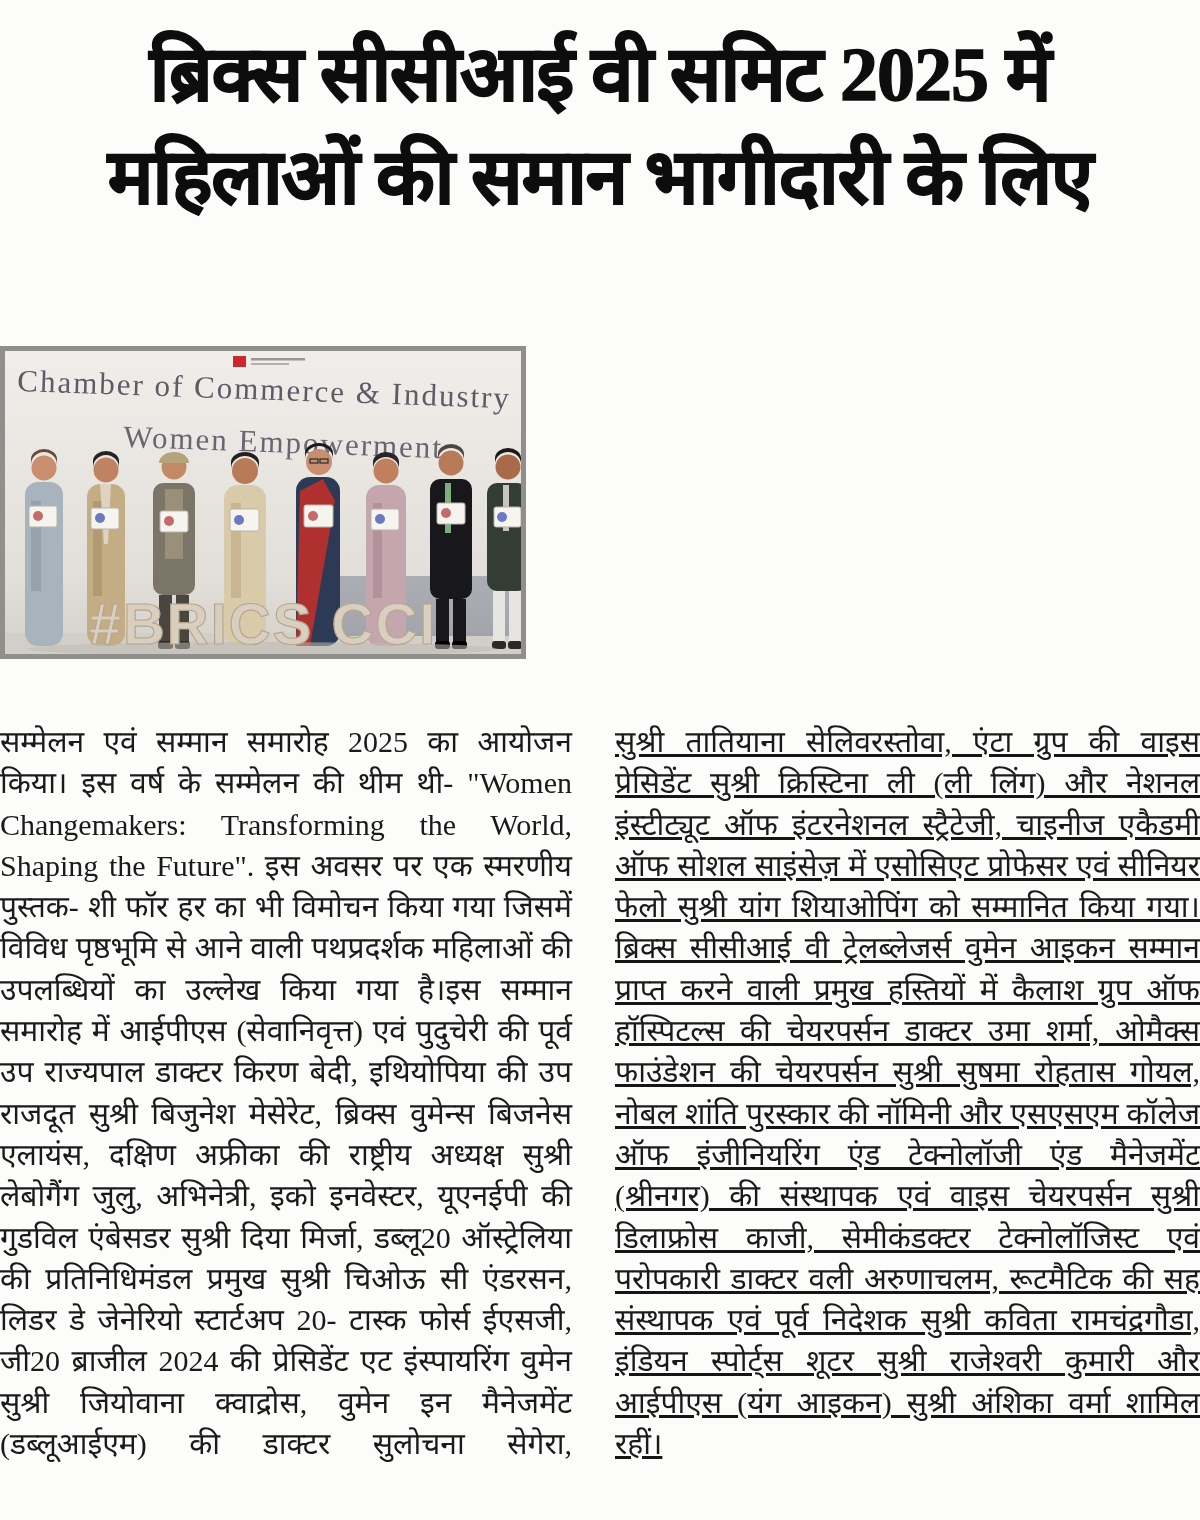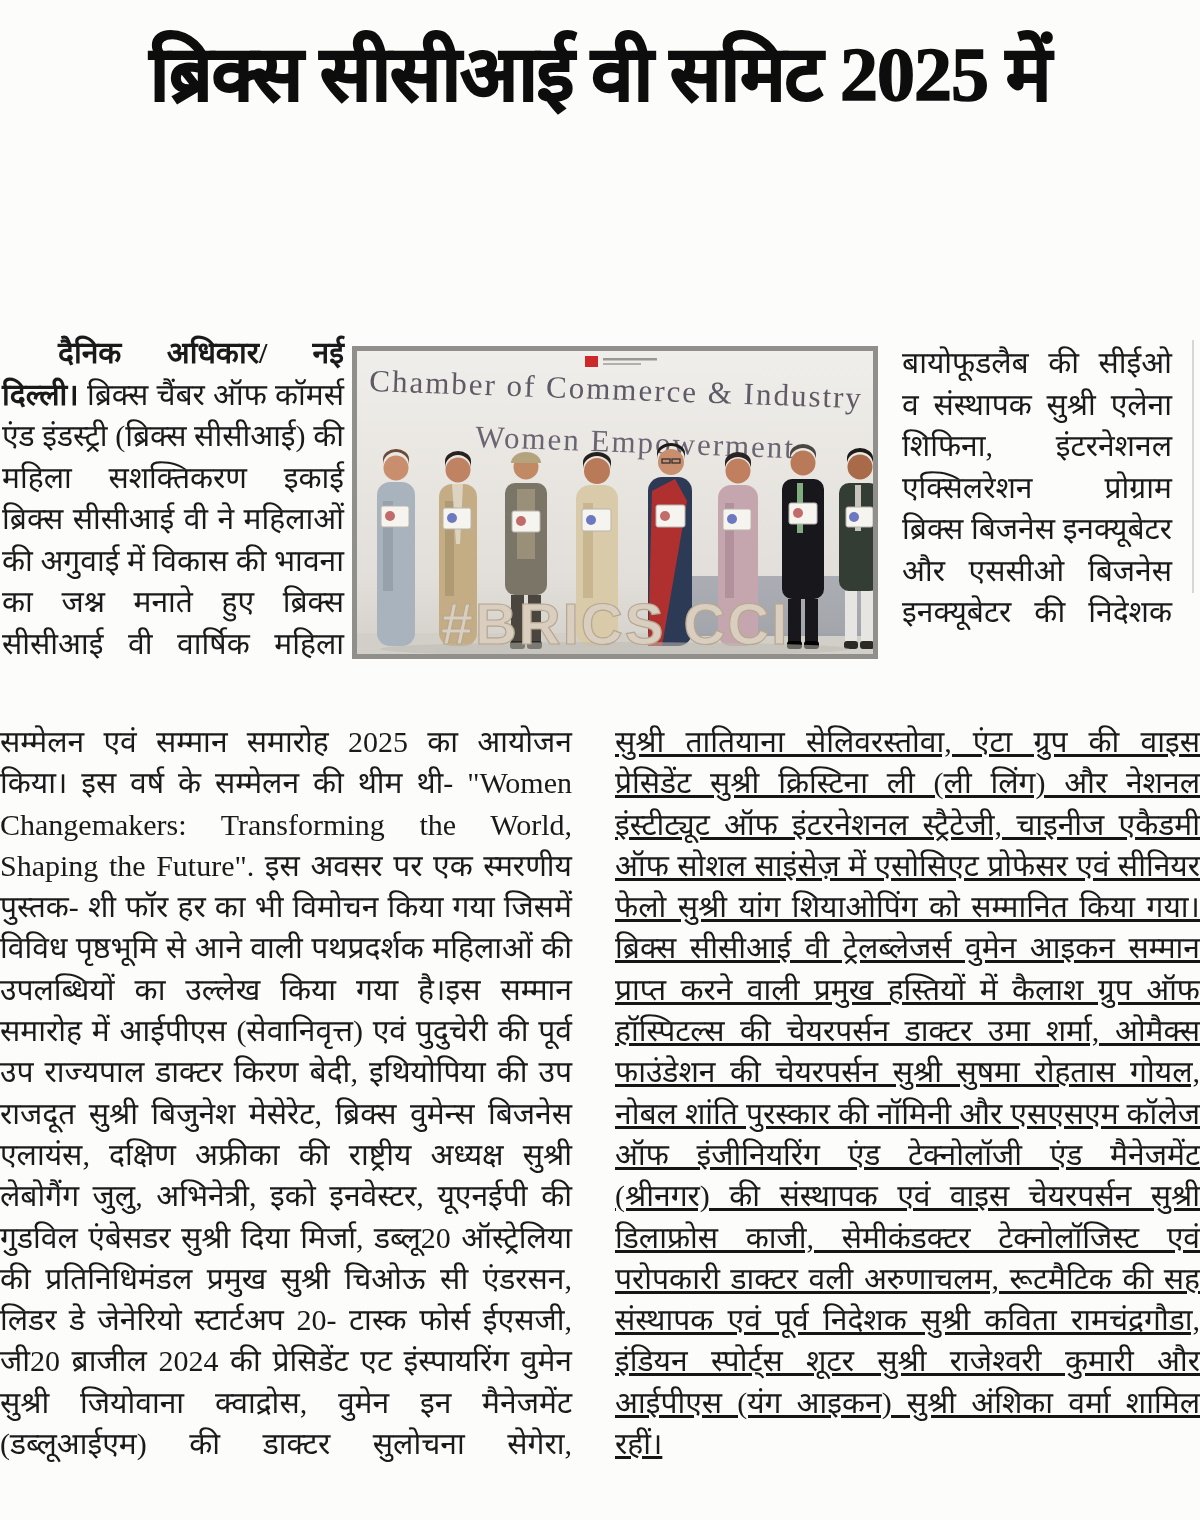--- a/index.html
+++ b/index.html
@@ -50,30 +50,25 @@
   .br-col{flex:1;box-sizing:border-box;padding-left:34px;text-decoration:underline;}
   .section-b .col-text{font-size:30px;line-height:41.3px;}
 </style>
 </head>
 <body>
 
 <div class="page">
 
   <div class="headline">
     <div>ब्रिक्स सीसीआई वी समिट 2025 में</div>
+    <div>महिलाओं की समान भागीदारी के लिए</div>
   </div>
 
   <div class="section-a">
 
-    <div class="tl-col">
-      <p class="col-text">
-        <span class="bold">दैनिक अधिकार/ नई दिल्ली।</span>
-        <span>ब्रिक्स चैंबर ऑफ कॉमर्स एंड इंडस्ट्री (ब्रिक्स सीसीआई) की महिला सशक्तिकरण इकाई ब्रिक्स सीसीआई वी ने महिलाओं की अगुवाई में विकास की भावना का जश्न मनाते हुए ब्रिक्स सीसीआई वी वार्षिक महिला</span>
-      </p>
-    </div>
 
     <div class="photo-frame">
       <svg width="516" height="303" viewBox="0 0 516 303" xmlns="http://www.w3.org/2000/svg">
         <defs>
           <linearGradient id="bg" x1="0" y1="0" x2="0" y2="1">
             <stop offset="0" stop-color="#f0eeea"></stop>
             <stop offset="0.75" stop-color="#e2dfda"></stop>
             <stop offset="1" stop-color="#d3d0ca"></stop>
           </linearGradient>
         </defs>
@@ -180,24 +175,20 @@
             <rect x="489" y="156" width="27" height="20" rx="2" fill="#f6f4ef" stroke="#b9b4ac" stroke-width="1"></rect>
             <circle cx="497" cy="166" r="5" fill="#4a5ab4" opacity="0.8"></circle>
           </g>
         </g>
 
         <ellipse cx="258" cy="298" rx="235" ry="7" fill="#bdbab3" opacity="0.55"></ellipse>
         <text x="258" y="293" text-anchor="middle" font-size="58" font-weight="bold" font-family="Liberation Sans, sans-serif" fill="#d9cec0" stroke="#b5a88f" stroke-width="1.2" letter-spacing="2">#BRICS CCI</text>
       </svg>
     </div>
 
-    <div class="tr-col">
-      <p class="col-text">बायोफूडलैब की सीईओ व संस्थापक सुश्री एलेना शिफिना, इंटरनेशनल एक्सिलरेशन प्रोग्राम ब्रिक्स बिजनेस इनक्यूबेटर और एससीओ बिजनेस इनक्यूबेटर की निदेशक</p>
-      <div class="col-rule"></div>
-    </div>
   </div>
 
   <div class="section-b">
     <div class="bl-col">
       <p class="col-text">सम्मेलन एवं सम्मान समारोह 2025 का आयोजन किया। इस वर्ष के सम्मेलन की थीम थी- "Women Changemakers: Transforming the World, Shaping the Future". इस अवसर पर एक स्मरणीय पुस्तक- शी फॉर हर का भी विमोचन किया गया जिसमें विविध पृष्ठभूमि से आने वाली पथप्रदर्शक महिलाओं की उपलब्धियों का उल्लेख किया गया है।इस सम्मान समारोह में आईपीएस (सेवानिवृत्त) एवं पुदुचेरी की पूर्व उप राज्यपाल डाक्टर किरण बेदी, इथियोपिया की उप राजदूत सुश्री बिजुनेश मेसेरेट, ब्रिक्स वुमेन्स बिजनेस एलायंस, दक्षिण अफ्रीका की राष्ट्रीय अध्यक्ष सुश्री लेबोगैंग जुलु, अभिनेत्री, इको इनवेस्टर, यूएनईपी की गुडविल एंबेसडर सुश्री दिया मिर्जा, डब्लू20 ऑस्ट्रेलिया की प्रतिनिधिमंडल प्रमुख सुश्री चिओऊ सी एंडरसन, लिडर डे जेनेरियो स्टार्टअप 20- टास्क फोर्स ईएसजी, जी20 ब्राजील 2024 की प्रेसिडेंट एट इंस्पायरिंग वुमेन सुश्री जियोवाना क्वाद्रोस, वुमेन इन मैनेजमेंट (डब्लूआईएम) की डाक्टर सुलोचना सेगेरा,</p>
     </div>
     <div class="br-col">
       <p class="col-text">सुश्री तातियाना सेलिवरस्तोवा, एंटा ग्रुप की वाइस प्रेसिडेंट सुश्री क्रिस्टिना ली (ली लिंग) और नेशनल इंस्टीट्यूट ऑफ इंटरनेशनल स्ट्रैटेजी, चाइनीज एकैडमी ऑफ सोशल साइंसेज़ में एसोसिएट प्रोफेसर एवं सीनियर फेलो सुश्री यांग शियाओपिंग को सम्मानित किया गया। ब्रिक्स सीसीआई वी ट्रेलब्लेजर्स वुमेन आइकन सम्मान प्राप्त करने वाली प्रमुख हस्तियों में कैलाश ग्रुप ऑफ हॉस्पिटल्स की चेयरपर्सन डाक्टर उमा शर्मा, ओमैक्स फाउंडेशन की चेयरपर्सन सुश्री सुषमा रोहतास गोयल, नोबल शांति पुरस्कार की नॉमिनी और एसएसएम कॉलेज ऑफ इंजीनियरिंग एंड टेक्नोलॉजी एंड मैनेजमेंट (श्रीनगर) की संस्थापक एवं वाइस चेयरपर्सन सुश्री डिलाफ्रोस काजी, सेमीकंडक्टर टेक्नोलॉजिस्ट एवं परोपकारी डाक्टर वली अरुणाचलम, रूटमैटिक की सह संस्थापक एवं पूर्व निदेशक सुश्री कविता रामचंद्रगौडा, इंडियन स्पोर्ट्स शूटर सुश्री राजेश्वरी कुमारी और आईपीएस (यंग आइकन) सुश्री अंशिका वर्मा शामिल रहीं।</p>
     </div>
   </div>

